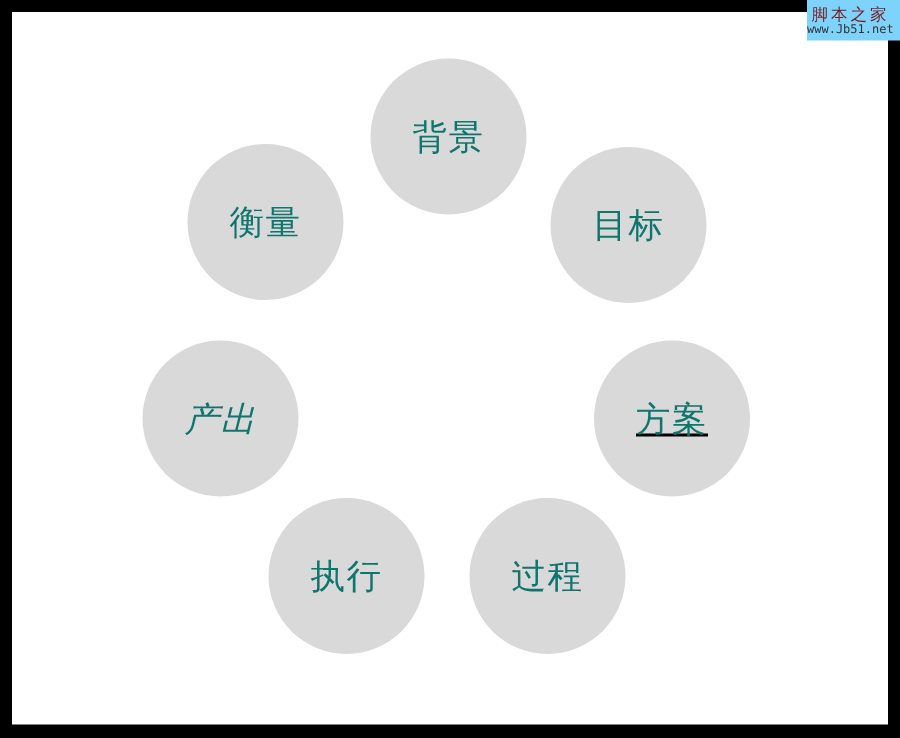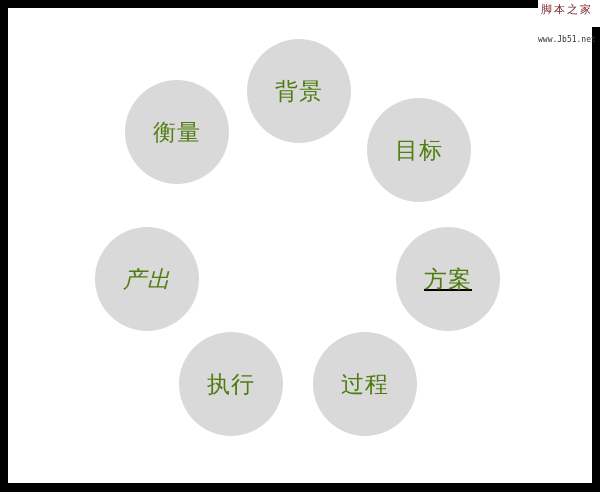--- a/index.html
+++ b/index.html
@@ -13,37 +13,36 @@
       width: 584px; height: 475px;
       background: #ffffff;
     }
     .node {
       position: absolute; width: 104px; height: 104px;
       border-radius: 50%;
       background: #d9d9d9;
       display: flex; align-items: center; justify-content: center;
     }
     .node-label {
-      font-size: 23px; color: #4d7c0f; letter-spacing: 1px;
+      font-size: 23px; color: #0f766e; letter-spacing: 1px;
       font-weight: 500;
     }
     .watermark {
       position: absolute; left: 538px; top: 0; width: 62px; height: 27px;
-      background: #ffffff;
+      background: #7dd3fc;
     }
     .wm-title {
       position: absolute; left: 3px; top: 2px;
       font-size: 11px; color: #7a1f1f; letter-spacing: 2px; white-space: nowrap;
       font-family: "DejaVu Serif", "Liberation Serif", serif;
     }
     .wm-url {
       position: absolute; left: 0px; top: 15px;
       font-size: 8px; color: #333333; white-space: nowrap;
       font-family: "DejaVu Sans Mono", "Liberation Mono", monospace;
-      margin-top: 20px;
     }
   </style>
 </head>
 <body>
 
 <div class="canvas"></div>
 
 <div class="node" style="left:247px; top:39px;">
   <span class="node-label">背景</span>
 </div>
@@ -55,20 +54,20 @@
 </div>
 <div class="node" style="left:313px; top:332px;text-align:center;">
   <span class="node-label">过程</span>
 </div>
 <div class="node" style="left:179px; top:332px;text-align:right;">
   <span class="node-label">执行</span>
 </div>
 <div class="node" style="left:95px; top:227px;font-style:italic;">
   <span class="node-label">产出</span>
 </div>
-<div class="node" style="left:125px; top:80px;">
+<div class="node" style="left:125px; top:96px;">
   <span class="node-label">衡量</span>
 </div>
 
 <div class="watermark">
   <span class="wm-title">脚本之家</span>
   <span class="wm-url">www.Jb51.net</span>
 </div>
 
 </body></html>

